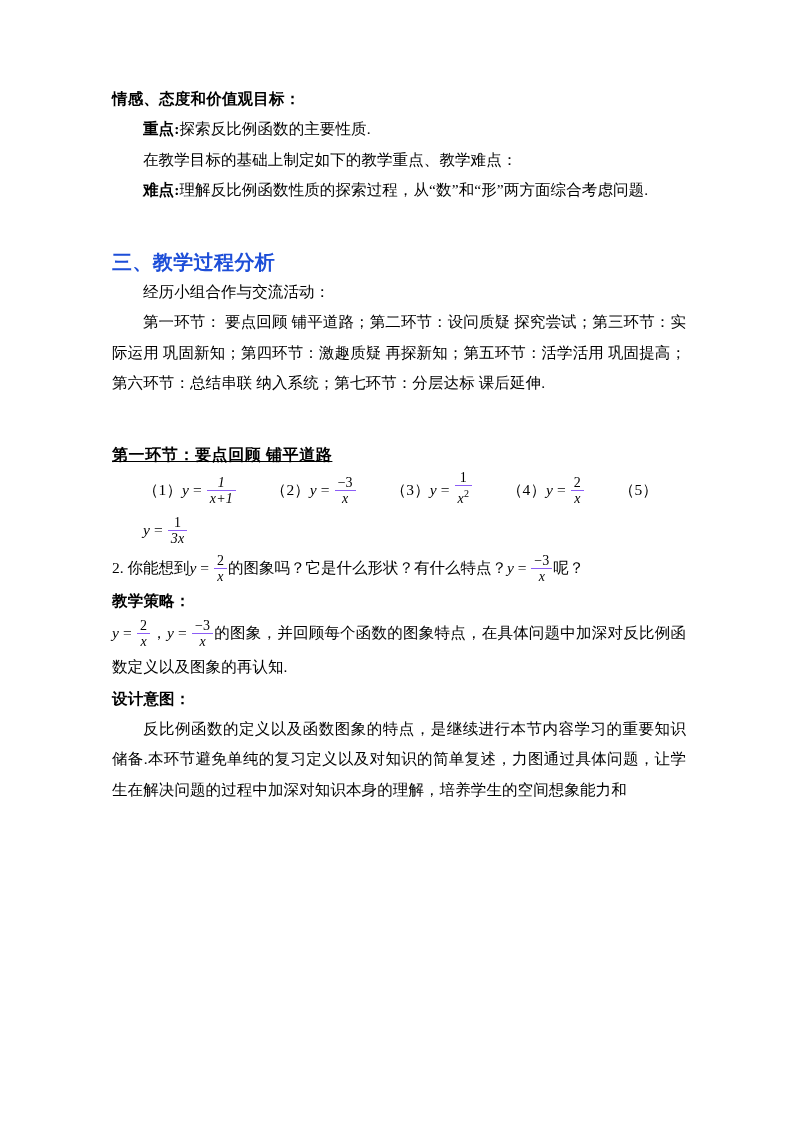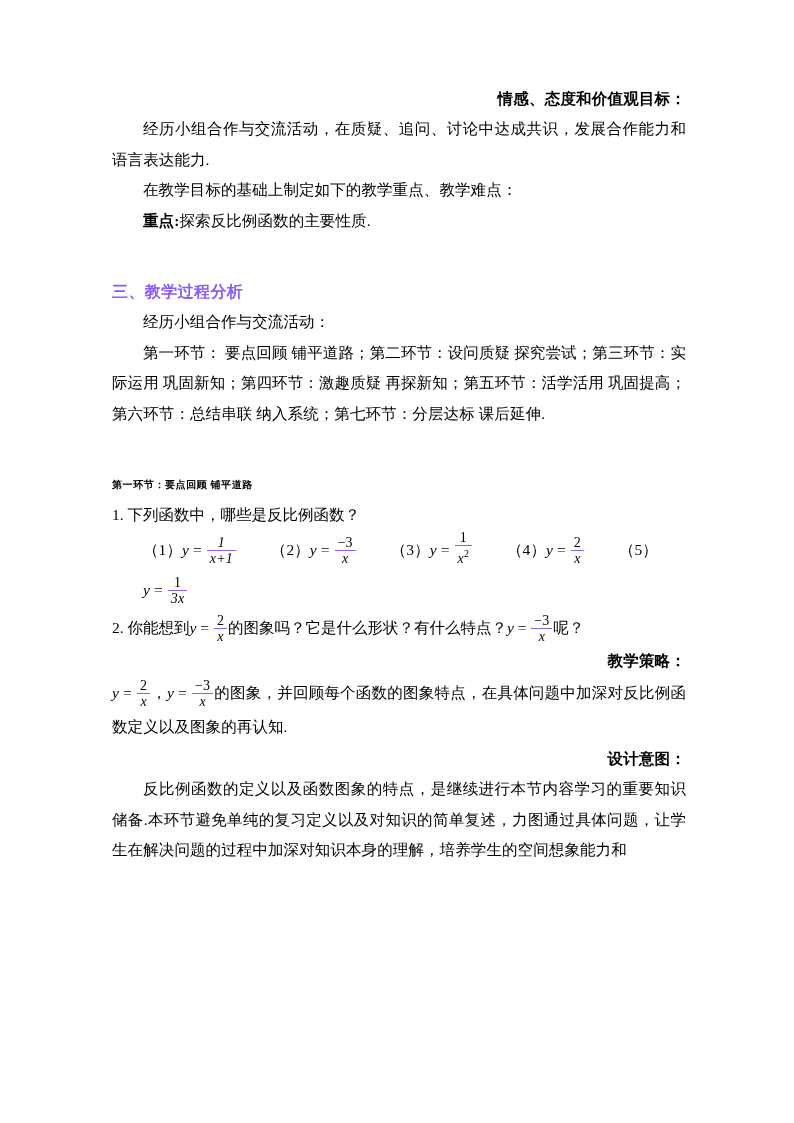--- a/index.html
+++ b/index.html
@@ -22,42 +22,42 @@
     height: 1123px;
     box-sizing: border-box;
     padding: 84px 108px 60px 112px;
   }
 
   .bold-head {
     font-weight: bold;
     font-size: 15.5px;
     line-height: 30px;
     letter-spacing: 0.2px;
-    text-align: right;
   }
   .para {
     font-size: 15.5px;
     line-height: 30.5px;
     text-align: justify;
     letter-spacing: 0.1px;
   }
   .indent { text-indent: 31px; }
 
   .section-title {
-    color: #8b5cf6;
+    color: #1d4ed8;
     font-weight: bold;
-    font-size: 16px;
+    font-size: 20px;
     line-height: 30px;
     letter-spacing: 0.4px;
   }
   .sub-title {
     font-weight: bold;
-    font-size: 10px;
+    font-size: 16px;
     line-height: 30px;
     letter-spacing: 0.6px;
+    text-decoration: underline;
   }
   .spacer-lg { height: 41px; }
 
   .inline-b { font-weight: bold; }
 
   
   .math {
     font-family: "Liberation Serif", "DejaVu Serif", serif;
     font-style: italic;
     font-size: 15.5px;
@@ -107,36 +107,37 @@
     line-height: 36px;
   }
   .tight { line-height: 34px; }
 </style>
 </head>
 <body>
 
 <div class="page">
 
   <div class="bold-head">情感、态度和价值观目标：</div>
-  <div class="para indent">经历小组合作与交流活动，在质疑、追问、讨论中达成共识，发展合作能力和语言表达能力.</div>
+  <div class="para indent">
+    <span class="inline-b">重点:</span><span>探索反比例函数的主要性质.</span>
+  </div>
   <div class="para indent">在教学目标的基础上制定如下的教学重点、教学难点：</div>
   <div class="para indent">
-    <span class="inline-b">重点:</span><span>探索反比例函数的主要性质.</span>
+    <span class="inline-b">难点:</span><span>理解反比例函数性质的探索过程，从“数”和“形”两方面综合考虑问题.</span>
   </div>
 
   <div class="spacer-lg"></div>
 
   <div class="section-title">三、教学过程分析</div>
   <div class="para indent">经历小组合作与交流活动：</div>
   <div class="para indent">第一环节：  要点回顾   铺平道路；第二环节：设问质疑   探究尝试；第三环节：实际运用   巩固新知；第四环节：激趣质疑   再探新知；第五环节：活学活用   巩固提高；第六环节：总结串联   纳入系统；第七环节：分层达标   课后延伸.</div>
 
   <div class="spacer-lg"></div>
 
   <div class="sub-title">第一环节：要点回顾   铺平道路</div>
-  <div class="numlist">1. 下列函数中，哪些是反比例函数？</div>
 
   <div class="eqline">
     <span>
       <span>（1）</span><span class="math"><span>y</span><span style="font-style:normal"> = </span><span class="frac"><span class="num">1</span><span class="den">x+1</span></span></span>
     </span><span class="gap"></span>
     <span>
       <span>（2）</span><span class="math"><span>y</span><span style="font-style:normal"> = </span><span class="frac"><span class="num upr">−3</span><span class="den">x</span></span></span>
     </span><span class="gap"></span>
     <span>
       <span>（3）</span><span class="math"><span>y</span><span style="font-style:normal"> = </span><span class="frac"><span class="num upr">1</span><span class="den"><span>x</span><span class="sup" style="font-style:normal">2</span></span></span></span>

